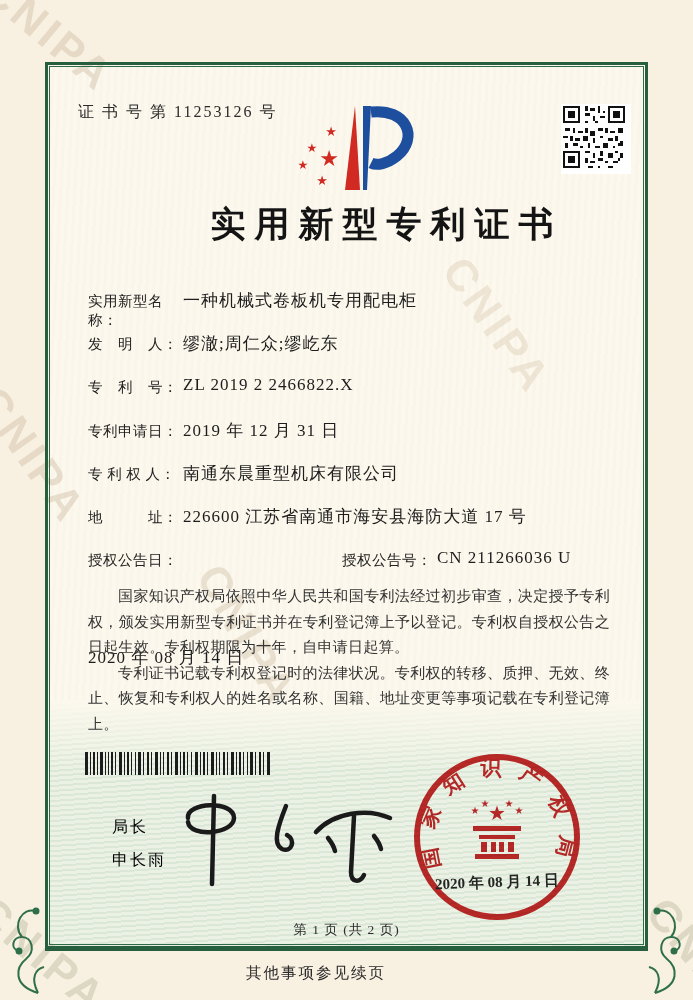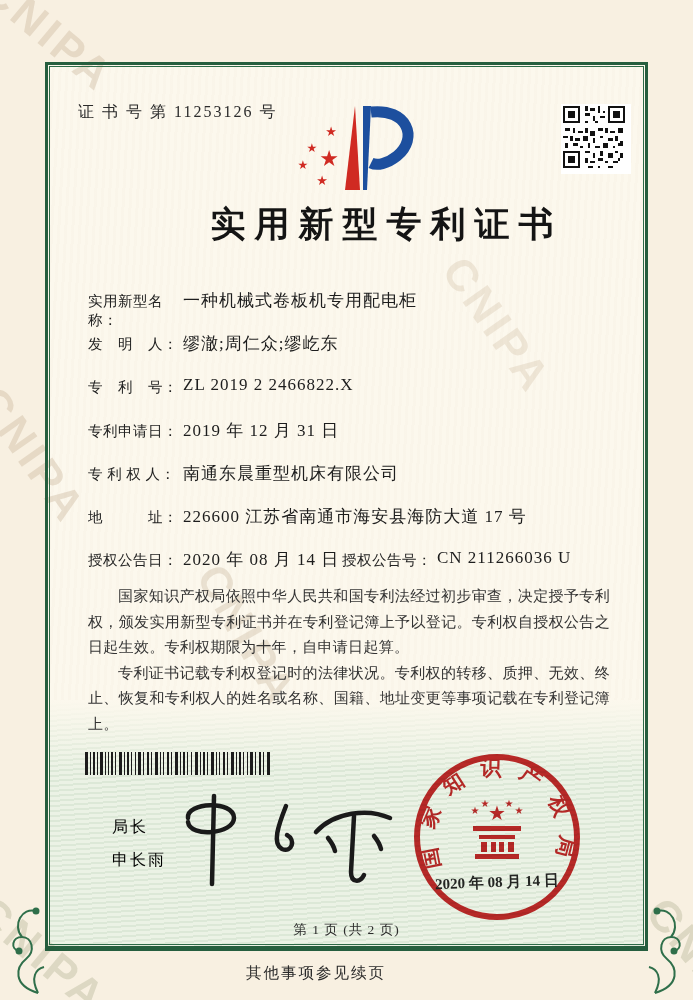--- a/index.html
+++ b/index.html
@@ -46,21 +46,21 @@
   .certno{left:78px;top:102px;font-size:16px;letter-spacing:2px;color:#2b2b2b;}
   .logo{left:283px;top:100px;width:140px;height:95px;}
   .qr{left:561px;top:104px;width:66px;height:66px;background:#fff;padding:2px;}
   .title{left:0;top:201px;width:693px;text-align:center;font-size:35px;font-weight:bold;
          letter-spacing:9px;color:#141414;padding-left:40px;}
   .fields{left:88px;top:289px;width:540px;}
   .frow{height:43.2px;display:flex;align-items:flex-start;}
   .flabel{font-size:14.5px;color:#222;flex:0 0 95px;letter-spacing:.5px;padding-top:3px;}
   .fvalue{font-size:17px;color:#1d1d1d;letter-spacing:1px;}
   .grantrow{left:88px;top:548px;width:540px;display:flex;}
-  .grant-left{display:flex;width:254px;}
+  .grant-left{display:flex;width:254px;flex-direction:column;}
   .grant-right{display:flex;}
   .paras{left:88px;top:584px;width:522px;font-size:15px;line-height:25.5px;
          color:#333;letter-spacing:.3px;text-align:justify;}
   .paras p{margin:0;text-indent:2em;}
   .barcode{left:85px;top:752px;width:186px;height:23px;}
   .official{left:88px;top:810px;font-size:16px;color:#000000;letter-spacing:2px;line-height:33px;margin-left:24px;}
   .signature{left:168px;top:788px;width:235px;height:102px;}
   .seal{left:412px;top:752px;width:170px;height:170px;mix-blend-mode:multiply;opacity:.95;}
   .seal-date{position:absolute;left:0;top:121px;width:100%;text-align:center;
              font-size:15px;font-weight:bold;color:#1b1b1b;transform:rotate(-2deg);}

